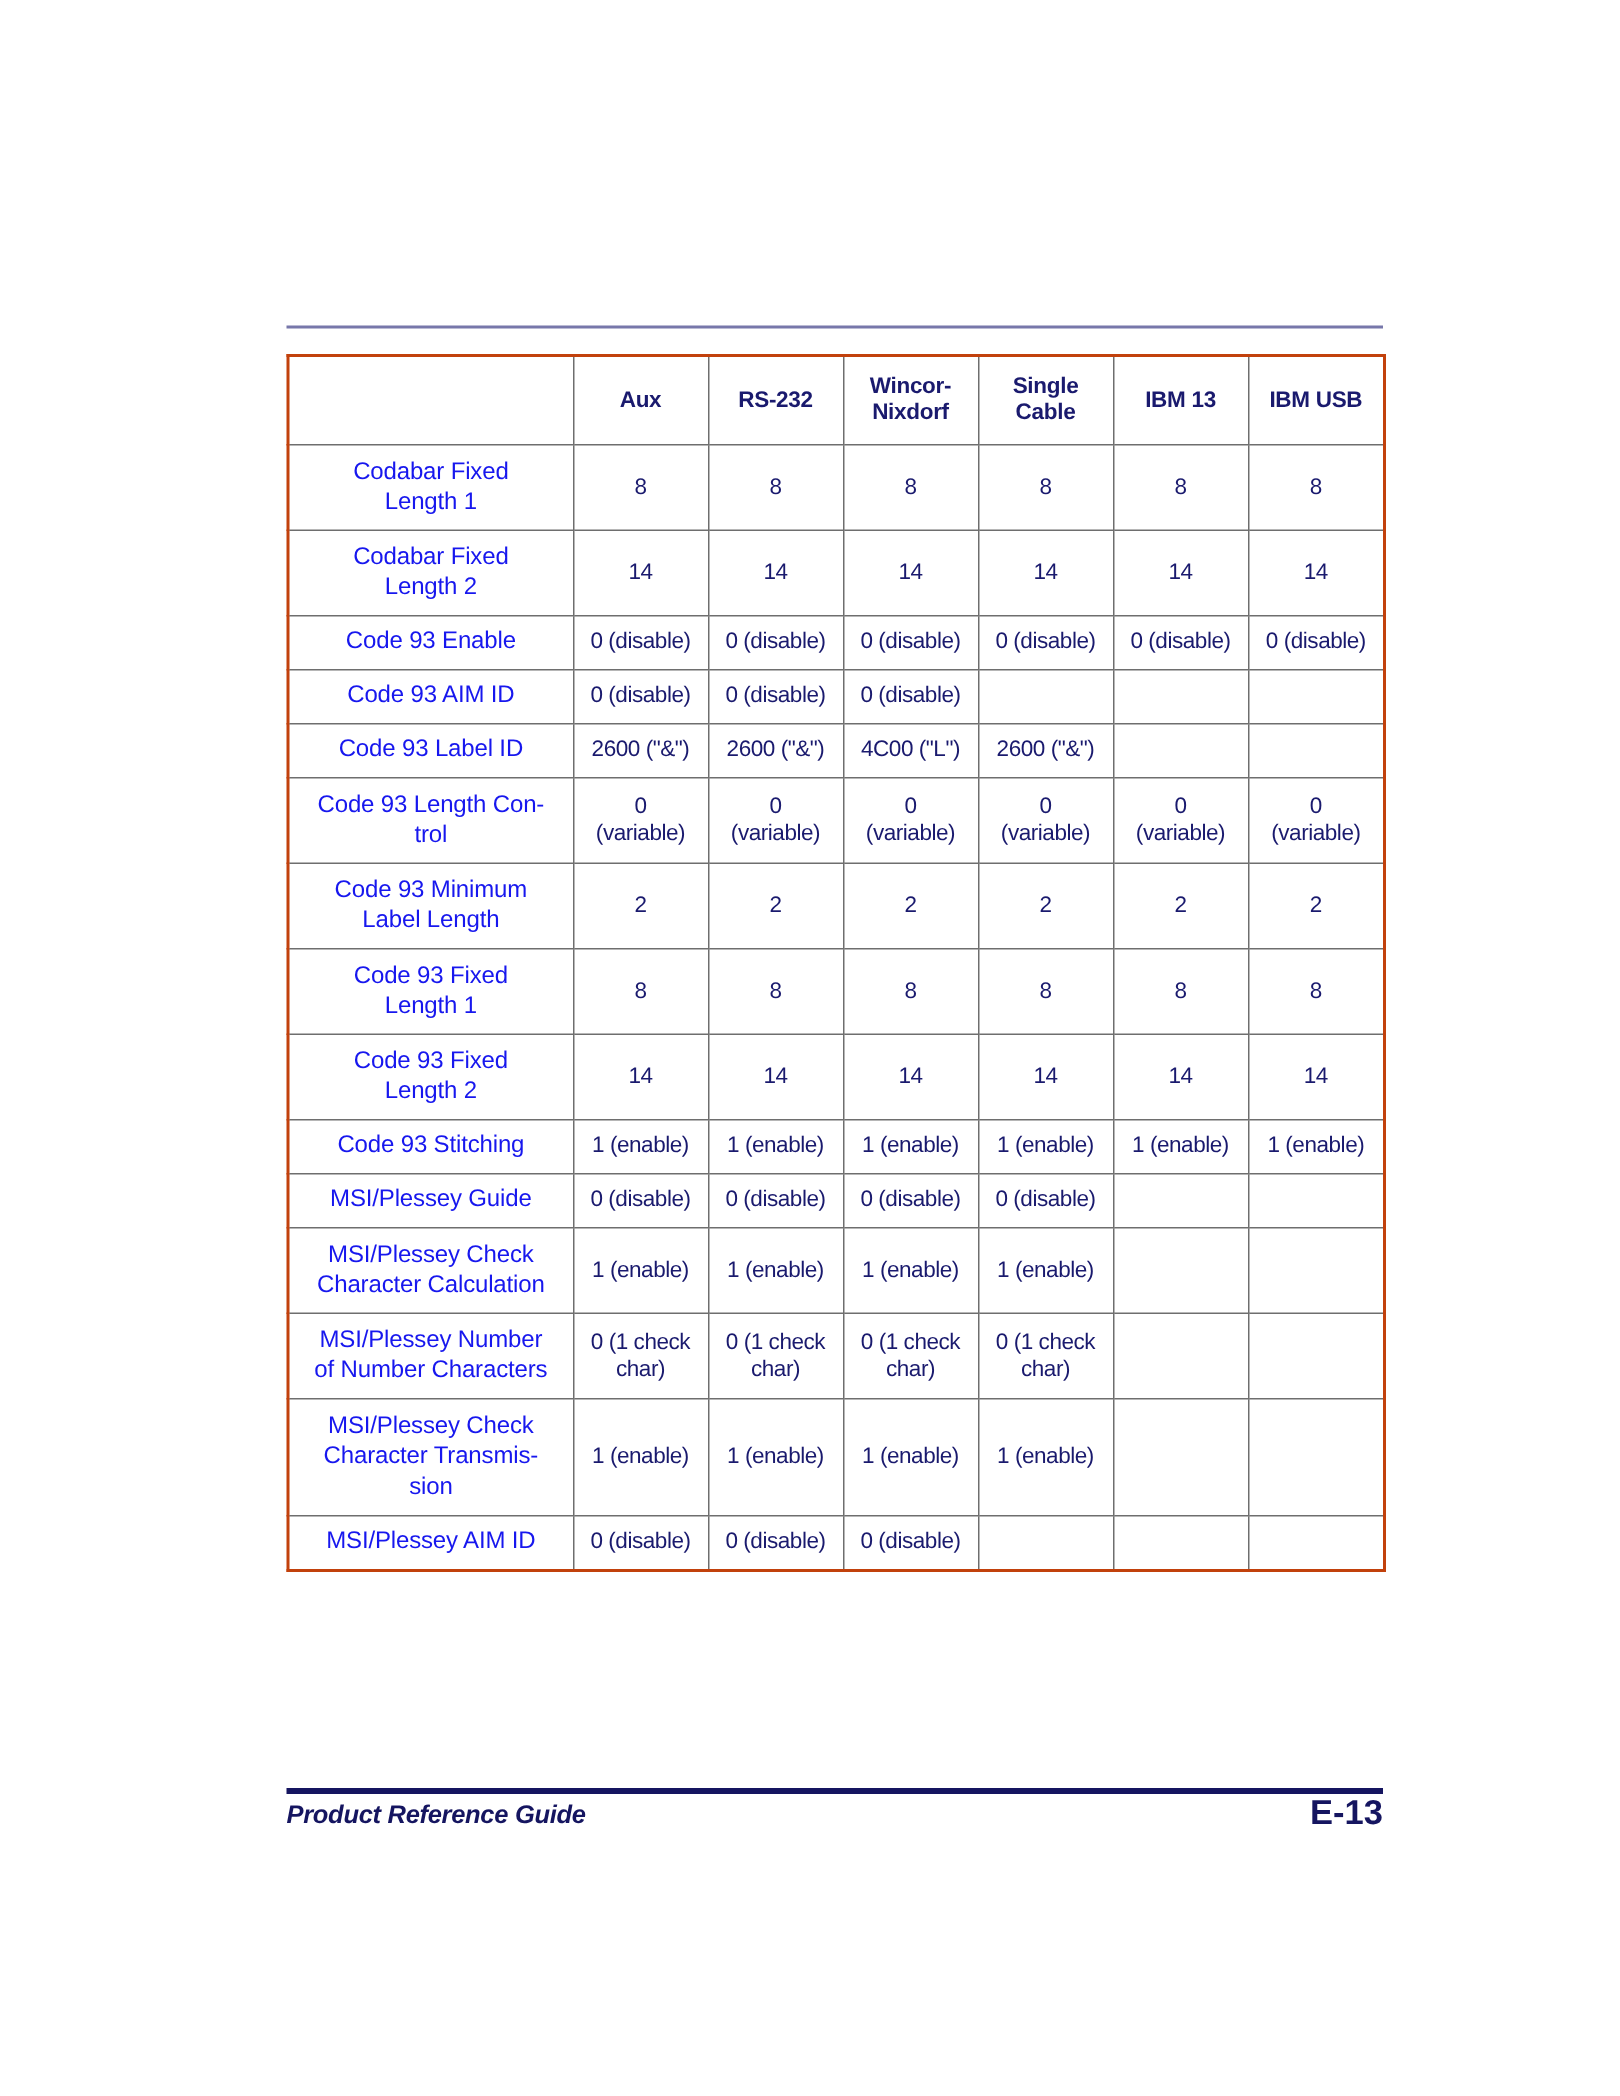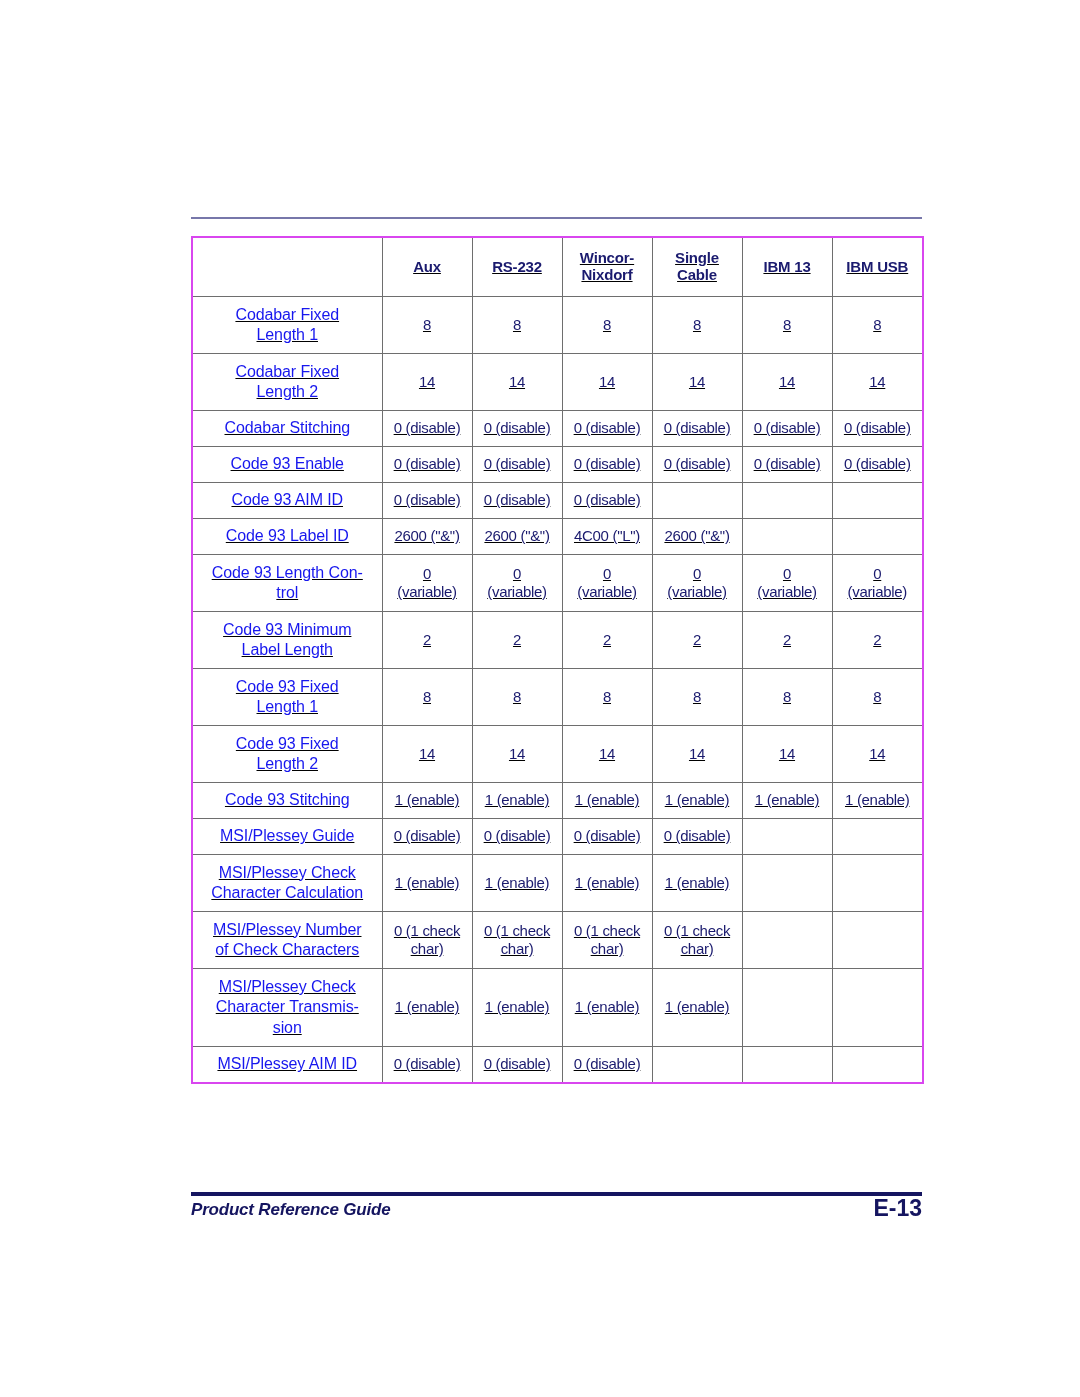--- a/index.html
+++ b/index.html
@@ -37,22 +37,21 @@
     position: absolute;
     left: 191px;
     top: 236px;
     width: 731px;
   }
 
   table.spec {
     border-collapse: collapse;
     table-layout: fixed;
     width: 731px;
-    border: 2px solid #d946ef;
-    text-decoration: underline;
+    border: 2px solid #c2410c;
   }
 
   table.spec col.c-param  { width: 190px; }
   table.spec col.c-data   { width: 90px;  }
   table.spec col.c-data-l { width: 91px;  }
 
   table.spec th,
   table.spec td {
     border: 1px solid #6e6e6e;
     padding: 0;
@@ -180,29 +179,20 @@
             <span>Length 2</span>
           </td>
           <td class="val">14</td>
           <td class="val">14</td>
           <td class="val">14</td>
           <td class="val">14</td>
           <td class="val">14</td>
           <td class="val">14</td>
         </tr>
 
-        <tr class="r1">
-          <td class="param">Codabar Stitching</td>
-          <td class="val">0 (disable)</td>
-          <td class="val">0 (disable)</td>
-          <td class="val">0 (disable)</td>
-          <td class="val">0 (disable)</td>
-          <td class="val">0 (disable)</td>
-          <td class="val">0 (disable)</td>
-        </tr>
 
         <tr class="r1">
           <td class="param">Code 93 Enable</td>
           <td class="val">0 (disable)</td>
           <td class="val">0 (disable)</td>
           <td class="val">0 (disable)</td>
           <td class="val">0 (disable)</td>
           <td class="val">0 (disable)</td>
           <td class="val">0 (disable)</td>
         </tr>
@@ -327,21 +317,21 @@
           <td class="val">1 (enable)</td>
           <td class="val">1 (enable)</td>
           <td class="val">1 (enable)</td>
           <td class="val"></td>
           <td class="val"></td>
         </tr>
 
         <tr class="r2">
           <td class="param">
             <span>MSI/Plessey Number</span><br>
-            <span>of Check Characters</span>
+            <span>of Number Characters</span>
           </td>
           <td class="val">
             <span>0 (1 check</span><br>
             <span>char)</span>
           </td>
           <td class="val">
             <span>0 (1 check</span><br>
             <span>char)</span>
           </td>
           <td class="val">

